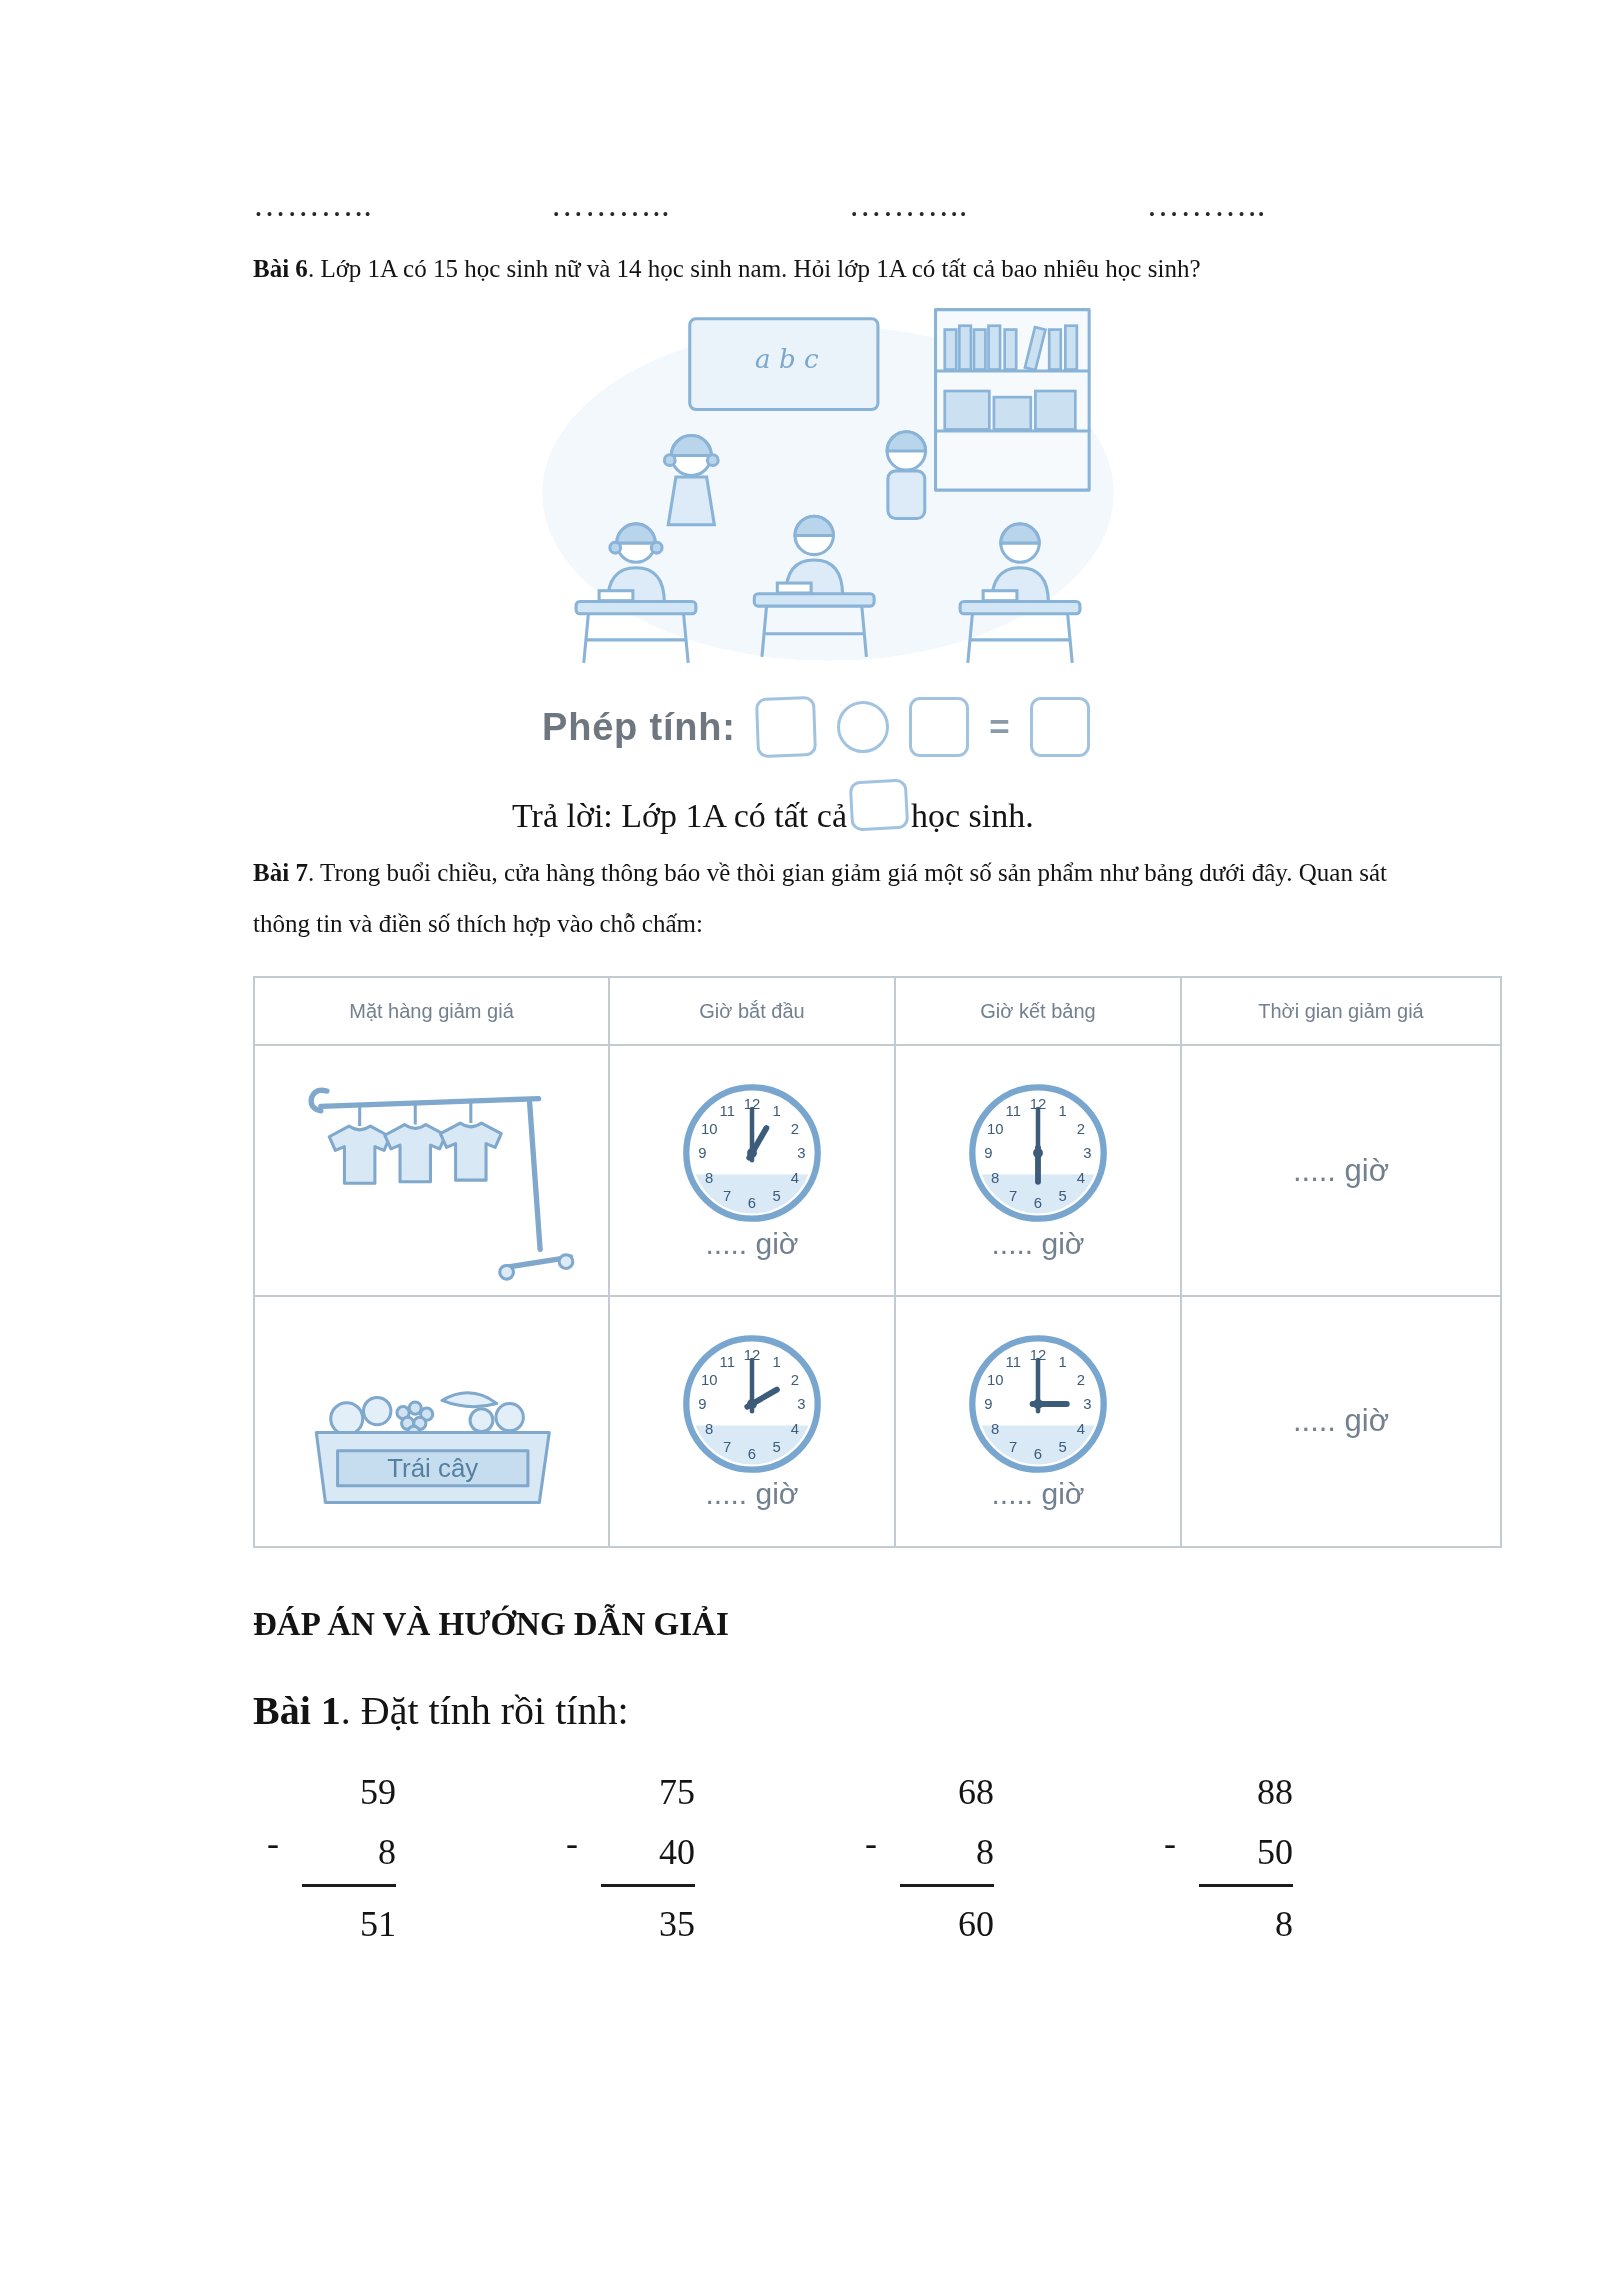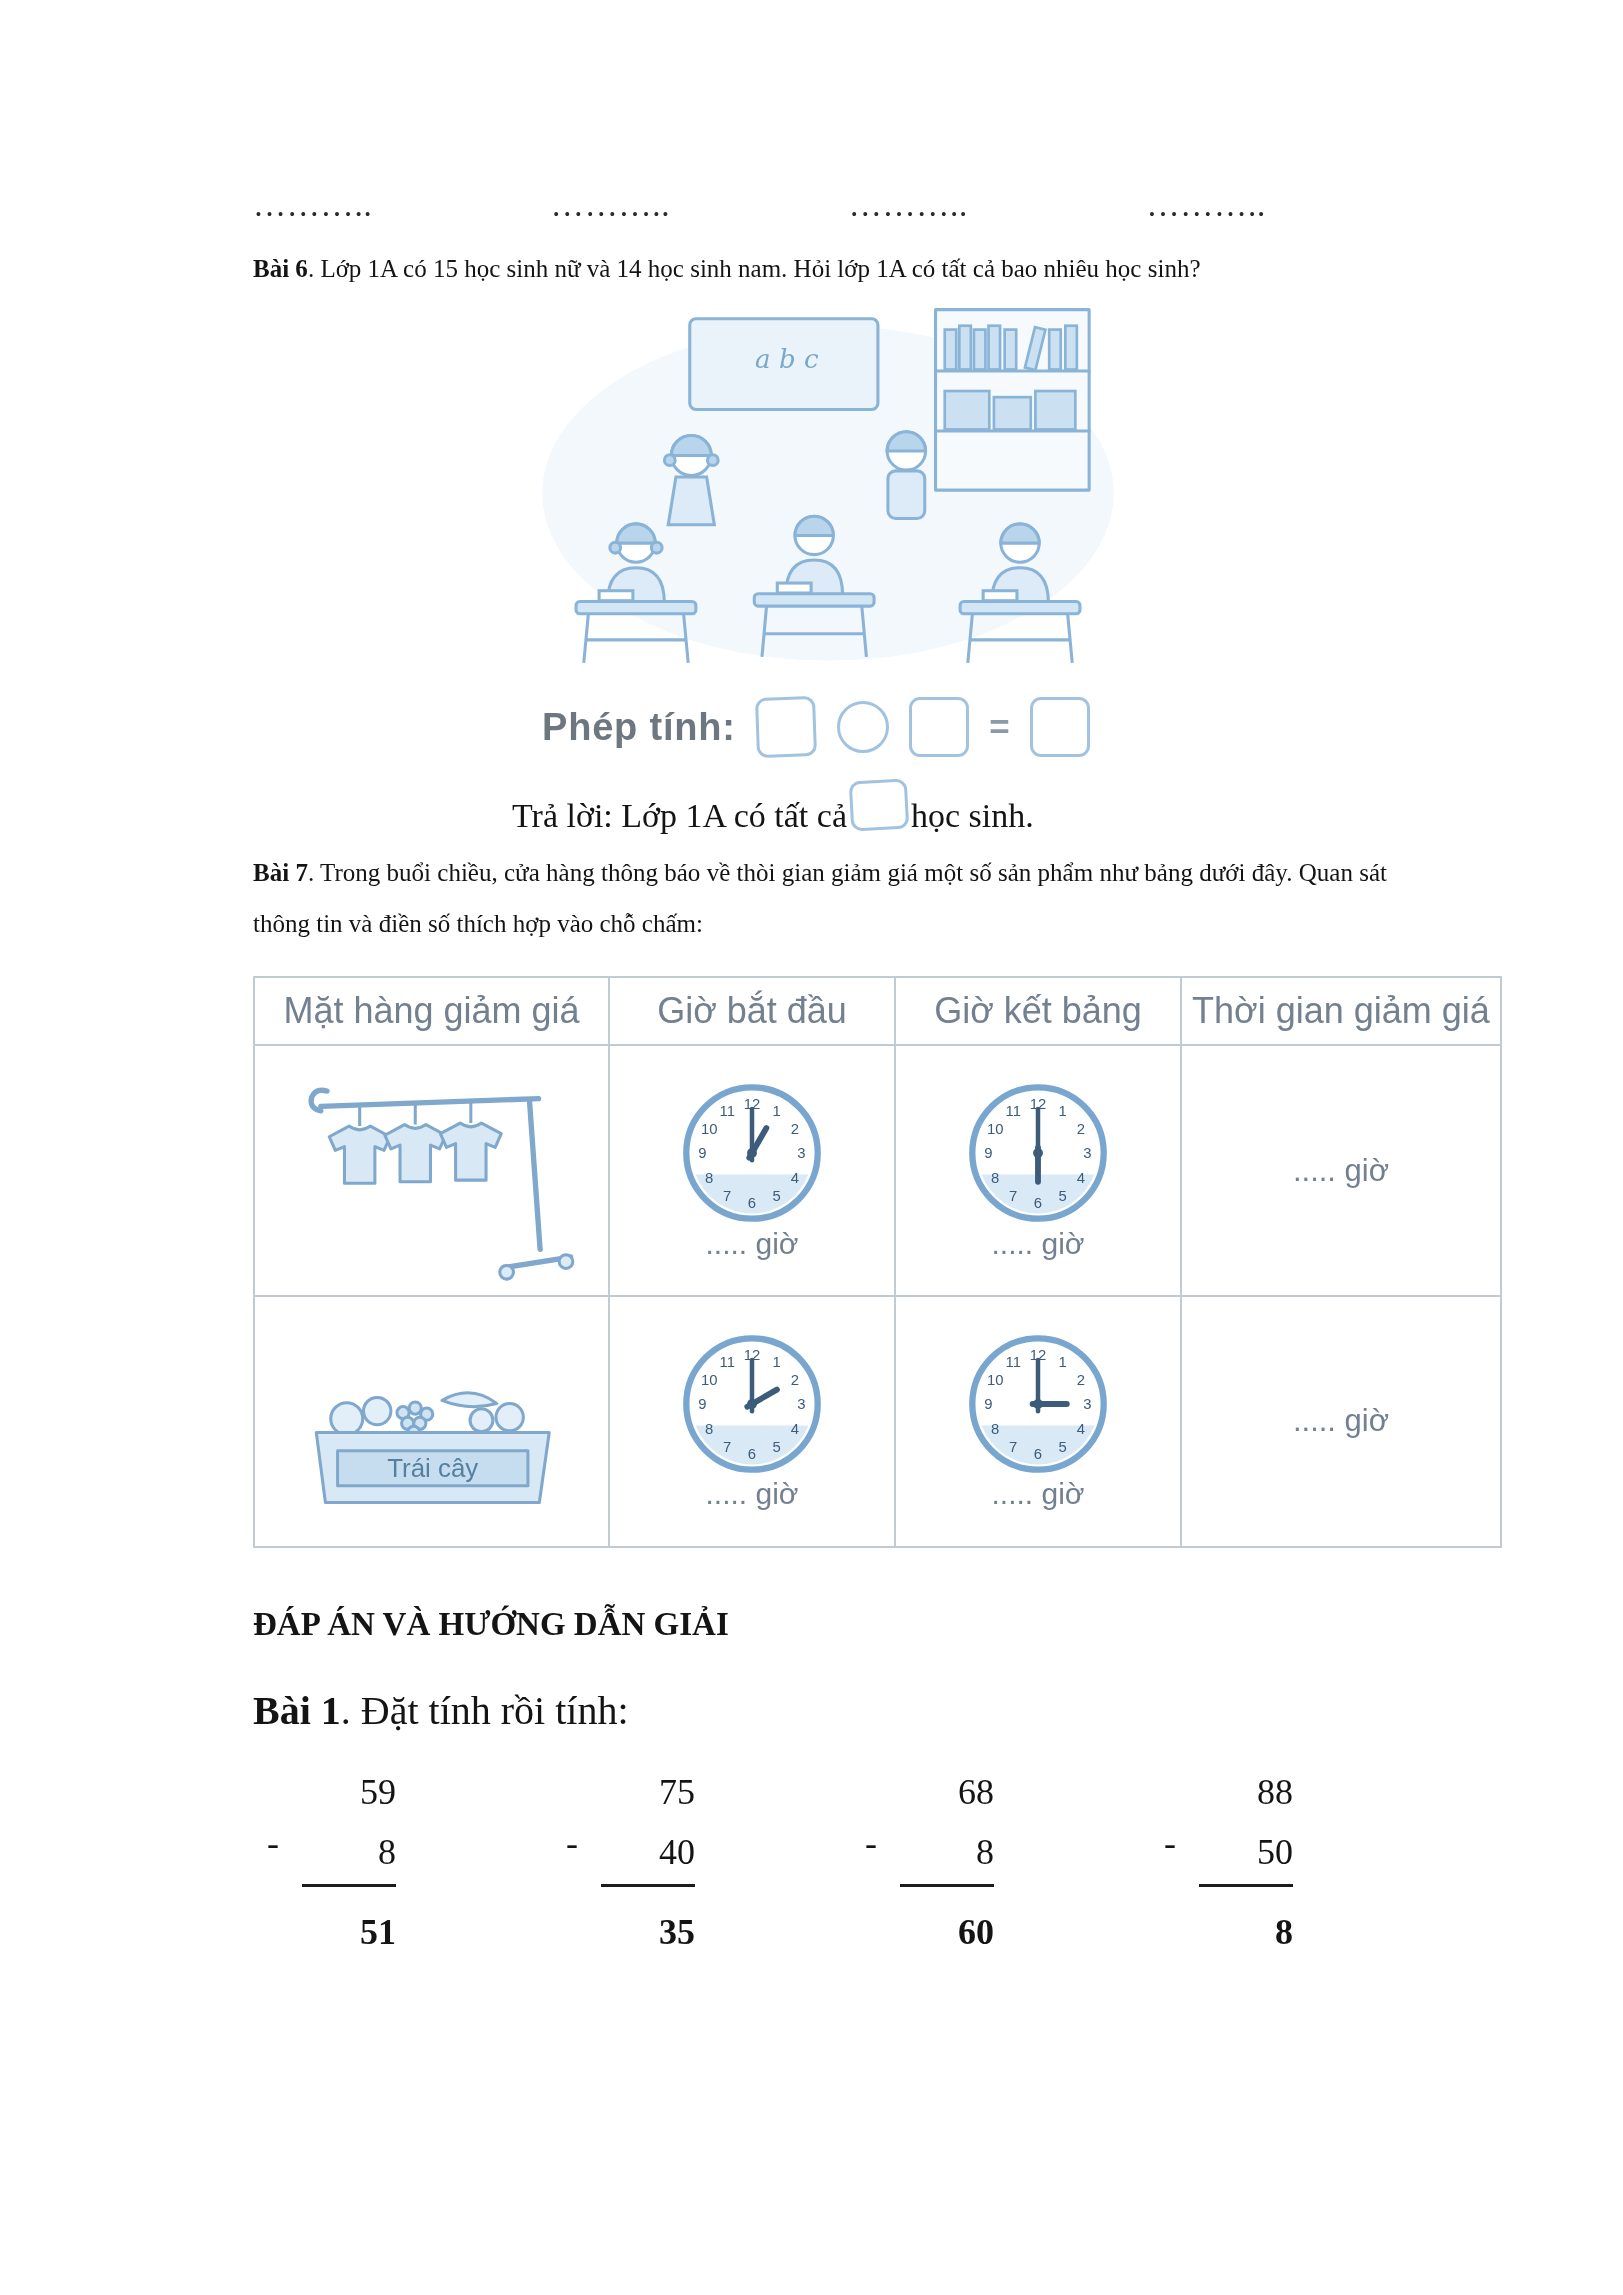--- a/index.html
+++ b/index.html
@@ -32,37 +32,37 @@
 
   
   .traloi-row { font-size:34px; margin:20.4px 0 6.3px 259px; display:flex; align-items:center; gap:3px; }
   .answer-box { display:inline-block; width:58px; height:50px; border:3.1px solid #a2c3e0;
     border-radius:11px; background:#fff; transform:translateY(-11px) rotate(-3deg); }
 
   
   .discount-table { border-collapse:collapse; table-layout:fixed; width:1247px; margin-top:27px; }
   .discount-table th, .discount-table td { border:2.4px solid #c2cad2; }
   .discount-table th { height:68px; font-family:"Liberation Sans", sans-serif; font-weight:400;
-    color:#73808f; font-size:36px; }
+    color:#73808f; font-size:20px; }
   .discount-table td { text-align:center; vertical-align:middle; padding:6.3px 0; }
   .clock-box { width:144px; height:144px; margin:7.9px auto 0 auto; }
   .gio-label { font-family:"Liberation Sans", sans-serif; color:#73808f; font-size:30px; margin:1.6px 0 7.9px 0; }
   .duration-label { font-family:"Liberation Sans", sans-serif; color:#73808f; font-size:31px; }
   .item-illus { display:block; margin:0 auto; }
 
   
   .answers-heading { font-size:33px; font-weight:bold; margin-top:58px; }
   .bai1-line { font-size:40px; margin-top:44px; }
   .problems-row { display:flex; gap:170px; margin:28px 0 0 14px; }
   .problem { display:flex; }
   .minus { width:35px; padding-top:60px; font-size:36px; }
   .pcol { width:94px; display:flex; flex-direction:column; text-align:right; }
   .pnum { font-size:36px; line-height:1.68; }
   .psub { border-bottom:3.1px solid #1c1c1c; padding-bottom:1.6px; }
-  .pres { padding-top:15px;font-weight:bold; }
+  .pres { padding-top:7px; }
 </style>
 </head>
 <body>
 
 <div class="page">
 
   <div class="dots-row">
     <span>………..</span>
     <span>………..</span>
     <span>………..</span>

